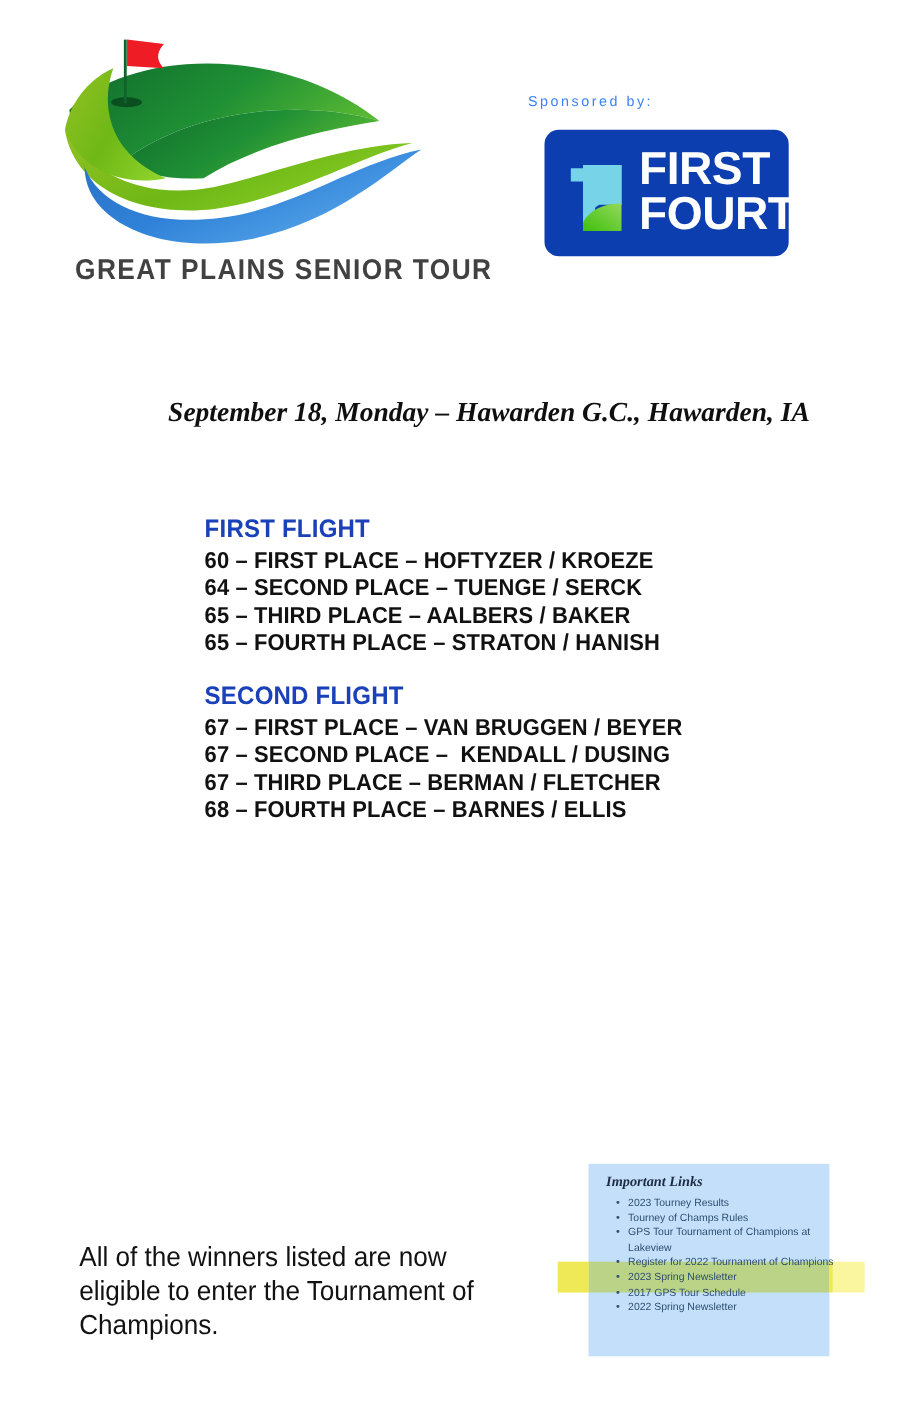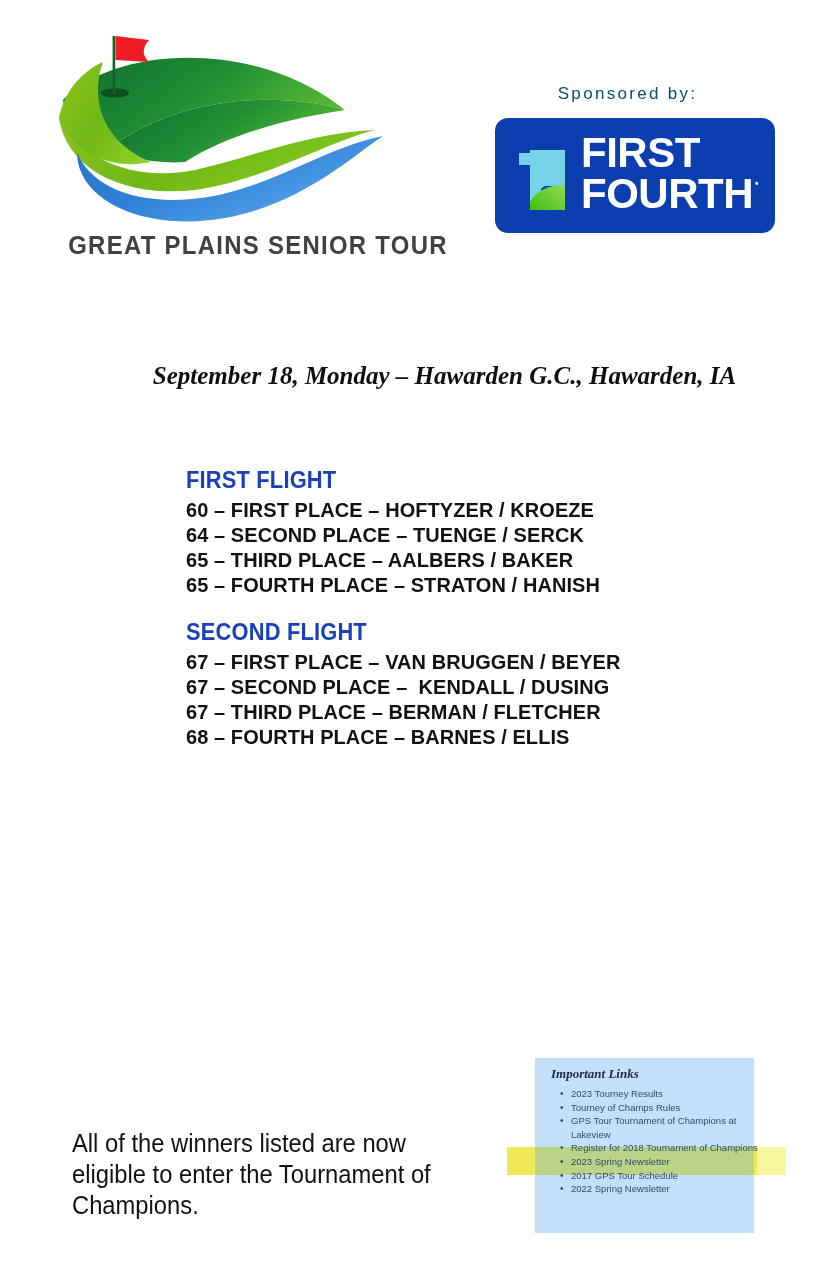--- a/index.html
+++ b/index.html
@@ -29,29 +29,29 @@
     font-size: 26px;
     letter-spacing: 1.4px;
     color: #414141;
     transform: scaleX(0.92);
     transform-origin: center;
     white-space: nowrap;
   }
 
   #sponsor-block { position: absolute; left: 480px; top: 84px; width: 295px; }
   #sponsored-by-label {
-    text-align: center;
-    font-size: 17px;
+    text-align: left;
+    font-size: 13px;
     letter-spacing: 2.3px;
-    color: #0c4a6e;
+    color: #3b82f6;
     font-weight: 400;
   }
   #first-dakota-logo {
     position: absolute; left: 15px; top: 34px;
-    width: 280px; height: 115px;
+    width: 222px; height: 115px;
     background: #0c3eaf;
     border-radius: 13px;
   }
   #fd-glyph { position: absolute; left: 22px; top: 22px; width: 52px; height: 72px; }
   #fd-wordmark {
     position: absolute; left: 86px; top: 14px; width: 170px;
     color: #ffffff;
   }
   .fd-line {
     font-family: "Liberation Sans", sans-serif;
@@ -262,18 +262,18 @@
 <div id="links-widget">
   <div id="links-panel"></div>
   <div id="links-highlight-left"></div>
   <div id="links-highlight-right"></div>
   <div id="links-highlight"></div>
   <div id="links-title">Important Links</div>
   <ul id="links-list">
     <li>2023 Tourney Results</li>
     <li>Tourney of Champs Rules</li>
     <li>GPS Tour Tournament of Champions at Lakeview</li>
-    <li>Register for 2018 Tournament of Champions</li>
+    <li>Register for 2022 Tournament of Champions</li>
     <li>2023 Spring Newsletter</li>
     <li>2017 GPS Tour Schedule</li>
     <li>2022 Spring Newsletter</li>
   </ul>
 </div>
 
 </body></html>

